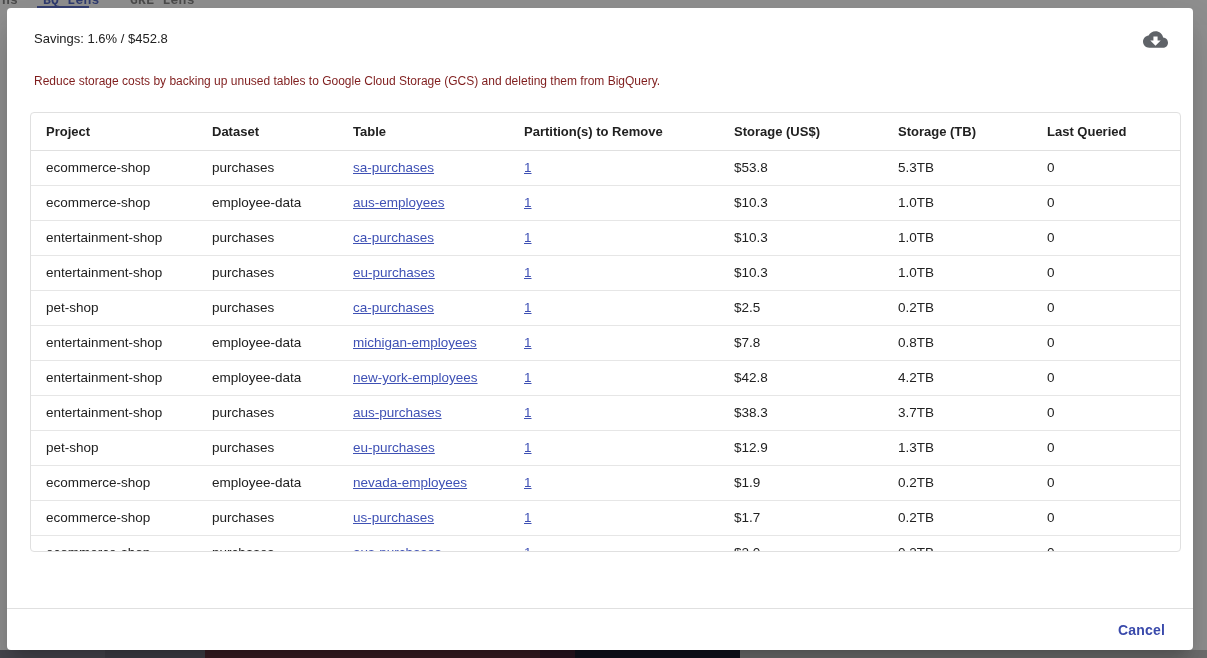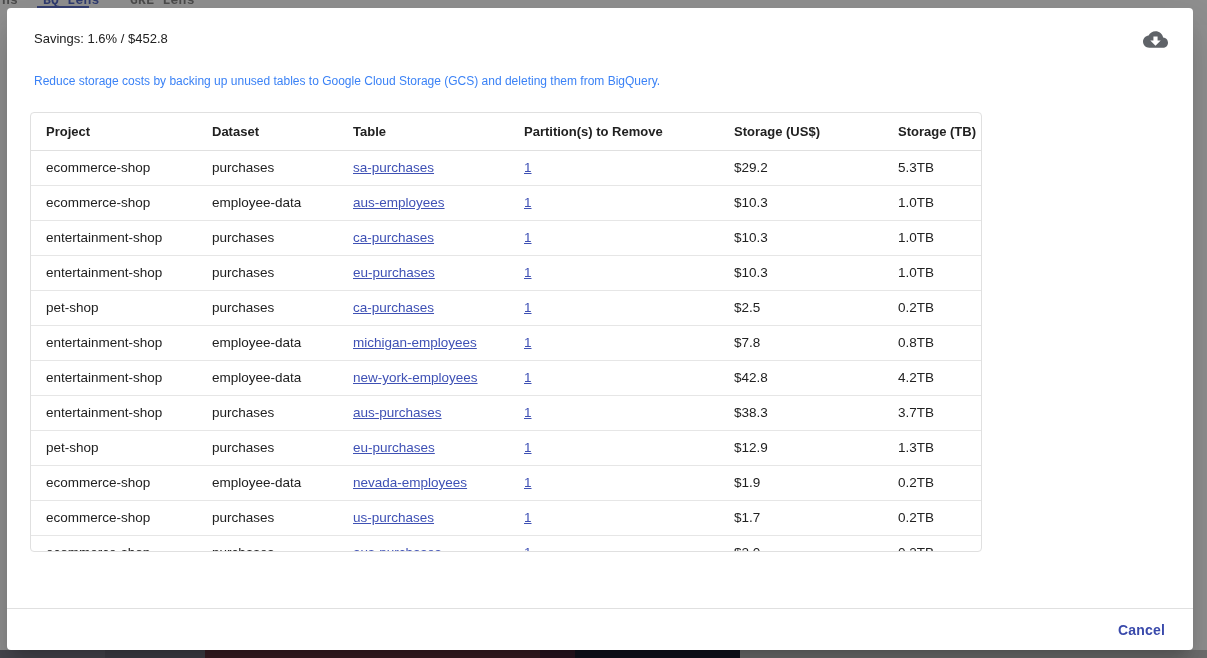--- a/index.html
+++ b/index.html
@@ -54,26 +54,26 @@
   }
   .savings-text { font-size: 13px; color: #212121; line-height: 18px; }
   .savings-text .lbl { font-weight: 400; }
   .icon-btn {
     width: 26px; height: 26px; border: none; background: transparent;
     cursor: pointer; display: flex; align-items: center; justify-content: center;
     padding: 0;
   }
   .dialog-desc {
     margin: 22px 27px 0 27px;
-    font-size: 12px; color: #3b82f6; line-height: 14px;
+    font-size: 12px; color: #7f1d1d; line-height: 14px;
   }
   
   .table-card {
     margin: 24px 28px 0 23px;
-    width: 952px; height: 440px;
+    width: 1151px; height: 440px;
     border: 1px solid #e0e0e0; border-radius: 4px;
     overflow: hidden; background: #fff;
   }
   table { border-collapse: collapse; table-layout: fixed; width: 1151px; }
   thead th {
     height: 37px; text-align: left; vertical-align: middle;
     padding: 0 6px 0 15px;
     font-size: 13px; font-weight: 700; color: #212121;
     border-bottom: 1px solid #e0e0e0; white-space: nowrap;
   }
@@ -156,21 +156,21 @@
             <th>Storage (TB)</th>
             <th>Last Queried</th>
           </tr>
       </thead>
       <tbody>
           <tr>
             <td>ecommerce-shop</td>
             <td>purchases</td>
             <td><a class="tbl-link">sa-purchases</a></td>
             <td><a class="tbl-link">1</a></td>
-            <td>$29.2</td>
+            <td>$53.8</td>
             <td>5.3TB</td>
             <td>0</td>
           </tr>
           <tr>
             <td>ecommerce-shop</td>
             <td>employee-data</td>
             <td><a class="tbl-link">aus-employees</a></td>
             <td><a class="tbl-link">1</a></td>
             <td>$10.3</td>
             <td>1.0TB</td>

